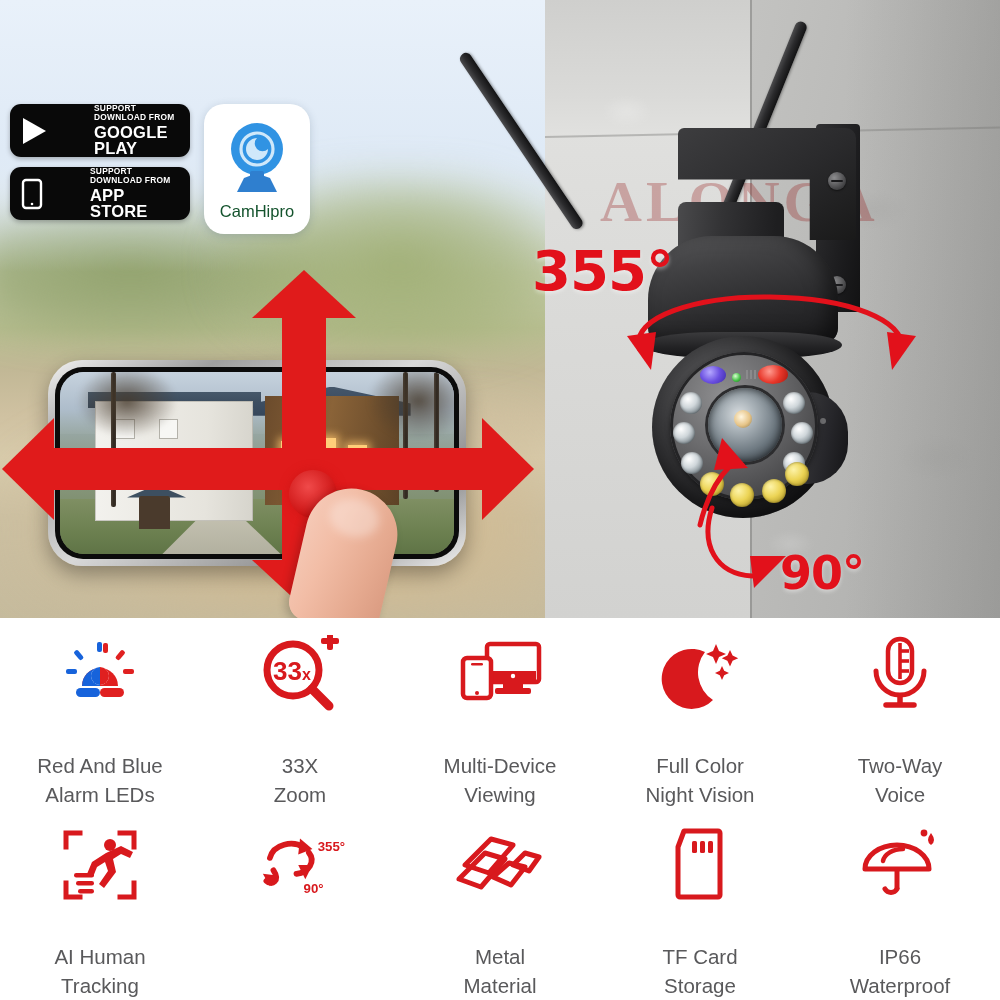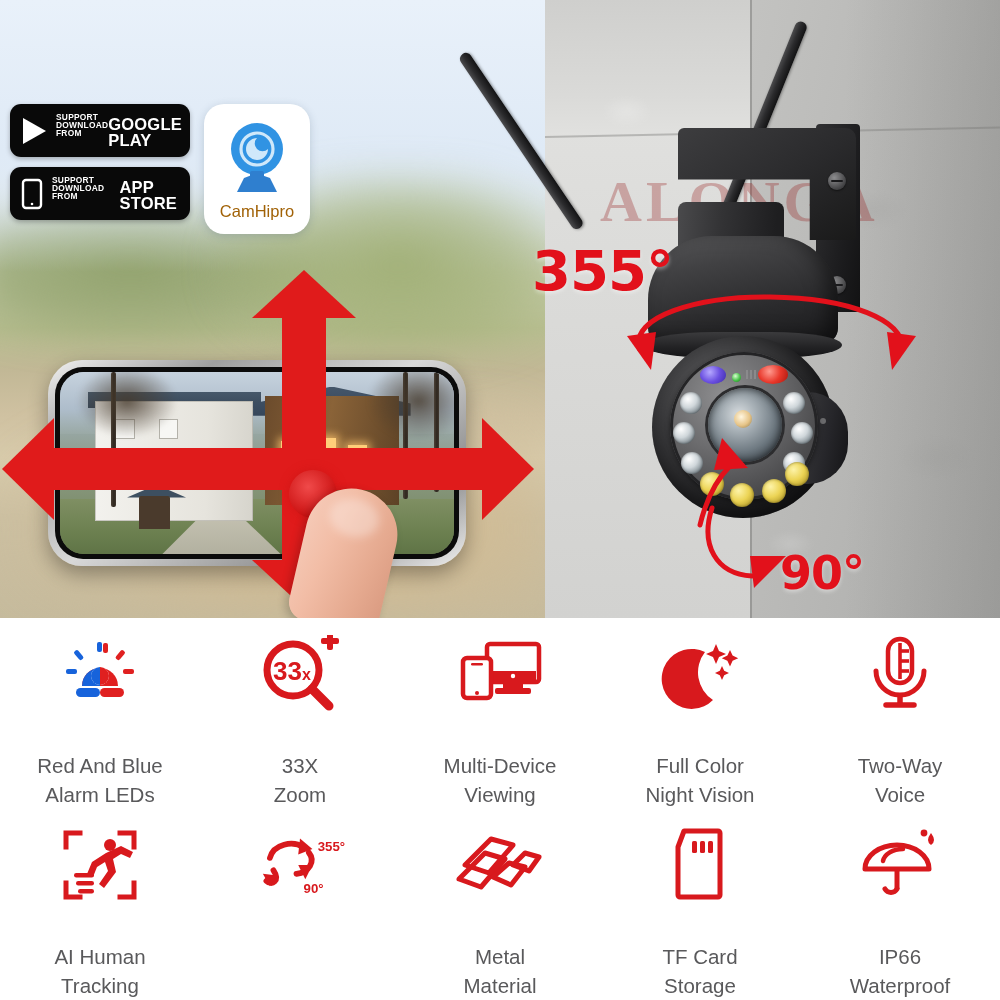--- a/index.html
+++ b/index.html
@@ -189,28 +189,28 @@
   .ic { width:92px; height:80px; display:flex; align-items:center; justify-content:center; }
   .cap { margin-top:10px; text-align:center; color:#59595b; font-size:20.5px; line-height:1.38;
     font-family:"Liberation Sans", sans-serif; white-space:pre-line; }
 
   
   .badges { position:absolute; left:10px; top:104px; width:180px; }
   .badge { display:flex; align-items:center; gap:8px; background:#090909; color:#fff;
     border-radius:11px; padding:7px 13px 7px 10px; margin-bottom:10px; height:53px;
     box-shadow:0 2px 5px rgba(0,0,0,.28); }
   .badge .bgl { flex:0 0 auto; display:flex; align-items:center; justify-content:center; }
-  .badge .btxt { display:flex; line-height:1; }
+  .badge .btxt { display:flex; flex-direction:column; line-height:1;margin-left:38px; }
   .badge .b1 { font-size:8.4px; font-weight:700; letter-spacing:.25px; }
   .badge .b2 { font-size:16.5px; font-weight:700; letter-spacing:.2px; margin-top:3px; }
 
   .applogo { position:absolute; left:204px; top:104px; width:106px; height:130px;
     background:#fff; border-radius:20px; box-shadow:0 2px 8px rgba(60,80,110,.22);
     display:flex; flex-direction:column; align-items:center; justify-content:center; gap:4px; }
-  .applogo .name { font-size:16.5px; color:#a16207; font-family:"Liberation Sans", sans-serif; }
+  .applogo .name { font-size:16.5px; color:#14532d; font-family:"Liberation Sans", sans-serif; }
 </style>
 </head>
 <body>
 
 <div class="page">
 
   <div class="hero">
 
     <div class="scene-left">
       <div class="scene-sky"></div>

